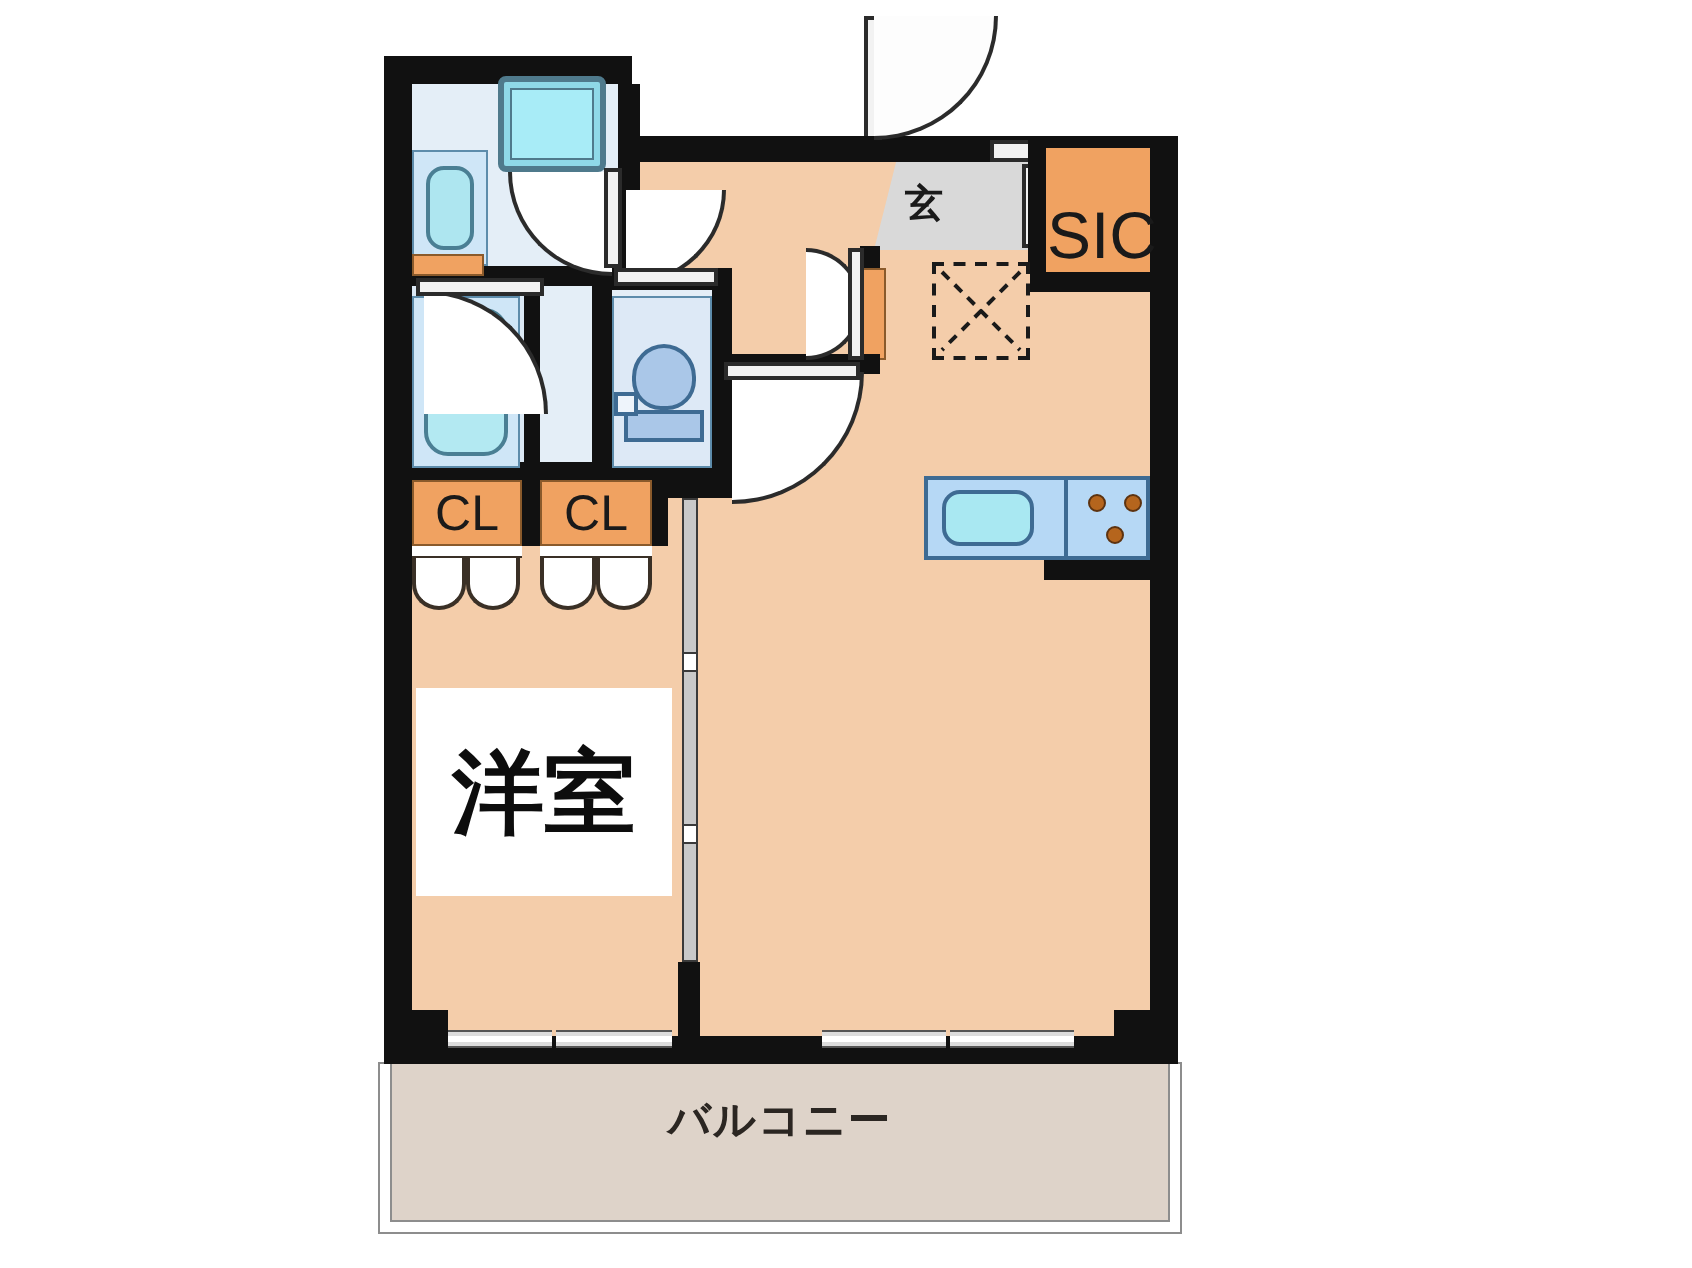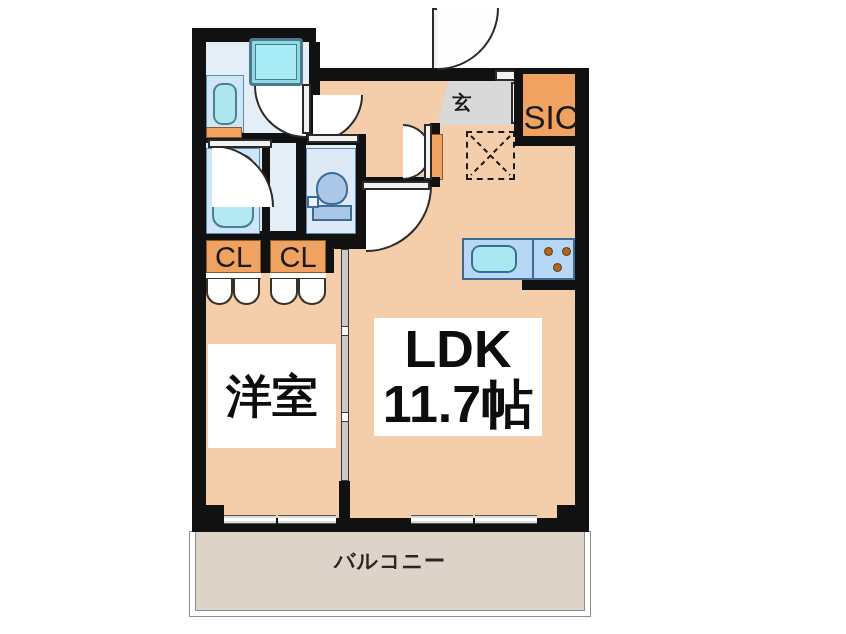--- a/index.html
+++ b/index.html
@@ -30,21 +30,21 @@
   .basin     { background: #aee6f0; border: 2px solid #4a7f94; border-radius: 9px; }
   .sinkblue  { background: #b6d8f5; border: 2px solid #3e6b93; }
   .sinkbowl  { background: #a9e8f2; border: 2px solid #3e6b93; border-radius: 9px; }
 
   
   .lbl {
     display: flex; align-items: center; justify-content: center;
     color: #1a1a1a; line-height: 1;
     white-space: nowrap;
   }
-  .lbl-cl   { font-size: 29px; font-weight: 400; letter-spacing: 0px; }
+  .lbl-cl   { font-size: 25px; font-weight: 400; letter-spacing: 0px; }
   .lbl-sic  { font-size: 33px; font-weight: 400; }
   .lbl-gen  { font-size: 19px; font-weight: 700; }
   .lbl-bal  { font-size: 21px; font-weight: 700; color: #2b2622; letter-spacing: 1px; }
   .roomname {
     flex-direction: column;
     background: #ffffff;
     font-weight: 700;
     color: #0d0d0d;
   }
   .roomname .l1 { font-size: 46px; line-height: 1.06; }
@@ -110,21 +110,21 @@
     background: #eef4fb; border: 2px solid #3e6b93;
   }
 </style>
 </head>
 <body>
 
 <div id="stage">
 
   <div class="abs balcony-outer" style="left:189px; top:531px; width:402px; height:86px;"></div>
   <div class="abs balcony-frame" style="left:195px; top:526px; width:390px; height:85px;"></div>
-  <div class="abs lbl lbl-bal" style="left:300px; top:548px; width:180px; height:24px;">バルコニー</div>
+  <div class="abs lbl lbl-bal" style="left:300px; top:548px; width:180px; height:24px;font-family:Liberation Serif, serif;">バルコニー</div>
 
   <div class="abs wall" style="left:192px; top:28px; width:14px; height:504px;"></div>
 
   <div class="abs wall" style="left:192px; top:28px; width:124px; height:14px;"></div>
 
   <div class="abs wall" style="left:192px; top:28px; width:52px; height:46px;"></div>
 
   <div class="abs wall" style="left:575px; top:68px; width:14px; height:464px;"></div>
 
   <div class="abs wall" style="left:316px; top:68px; width:273px; height:13px;"></div>
@@ -254,18 +254,14 @@
       <div class="win-in"></div>
     </div>
   <div class="abs win" style="left:475px; top:515px; width:62px; height:9px;">
       <div class="win-in"></div>
     </div>
 
   <div class="abs lbl roomname" style="left:208px; top:344px; width:128px; height:104px;">
     <span class="l1">洋室</span>
   </div>
 
-  <div class="abs lbl roomname ldkname" style="left:374px; top:318px; width:168px; height:118px;">
-    <span class="l1">LDK</span>
-    <span class="l2">11.7帖</span>
-  </div>
 
 </div>
 
 </body></html>

